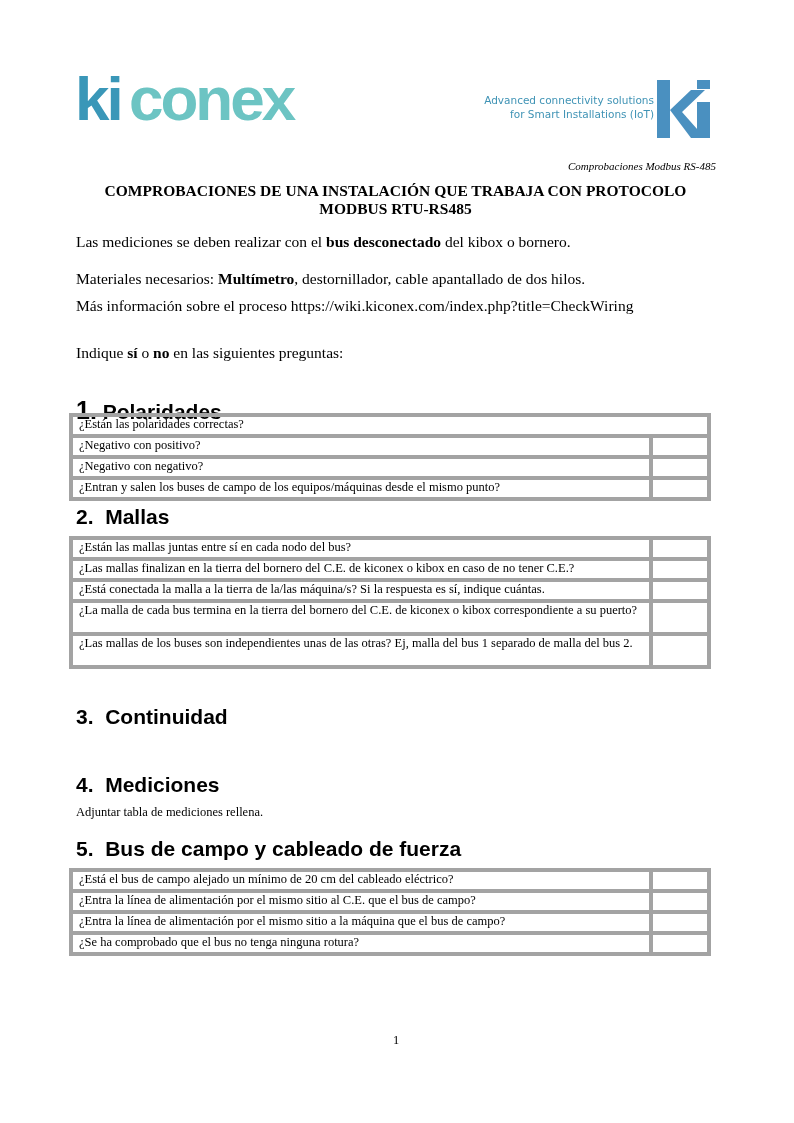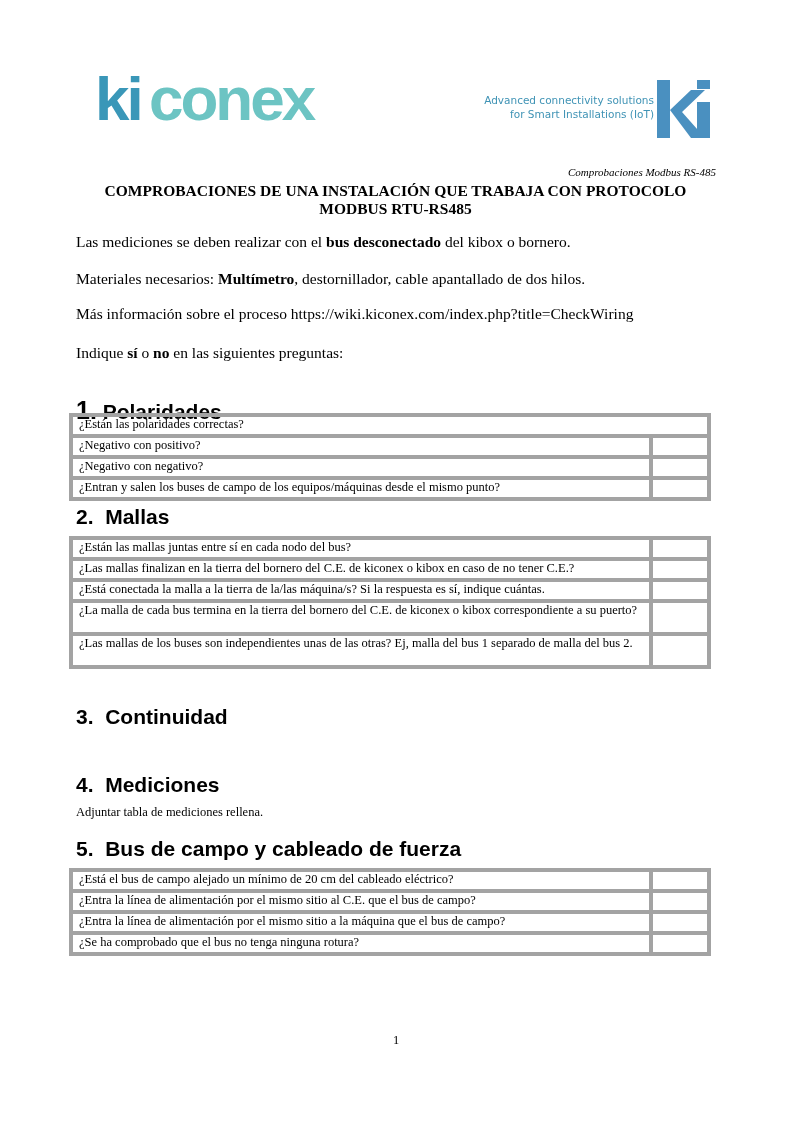--- a/index.html
+++ b/index.html
@@ -1,26 +1,26 @@
 <!DOCTYPE html>
 <html><head>
 <meta charset="utf-8">
 <style>
   html, body { margin: 0; padding: 0; background: #ffffff; }
   body { width: 794px; height: 1123px; position: relative; overflow: hidden; font-family: "Liberation Serif", serif; color: #000; }
   .page { position: absolute; left: 0; top: 0; width: 794px; height: 1123px; }
 
   
-  .logo { position: absolute; left: 75px; top: 70px; height: 58px; display: flex; align-items: flex-end; margin-left: 20px; }
+  .logo { position: absolute; left: 75px; top: 70px; height: 58px; display: flex; align-items: flex-end; }
   .logo svg { display: block; }
 
   .tagline { position: absolute; right: 140px; top: 93px; text-align: right; font-family: "DejaVu Sans", sans-serif; font-size: 10.5px; line-height: 14px; color: #3f93b5; }
   .ki-mark { position: absolute; left: 655px; top: 80px; }
 
-  .running-header { position: absolute; right: 78px; top: 160px; font-style: italic; font-size: 11px; margin-top: 6px; }
+  .running-header { position: absolute; right: 78px; top: 160px; font-style: italic; font-size: 11px; }
 
   .doc-title { position: absolute; left: 75px; right: 78px; top: 182px; text-align: center; font-weight: bold; font-size: 15.5px; line-height: 18px; }
 
   .para { position: absolute; left: 76px; font-size: 15.5px; white-space: nowrap; }
   .para b { font-weight: bold; }
 
   .h1 { position: absolute; left: 76px; font-family: "Liberation Sans", sans-serif; font-weight: bold; font-size: 21px; white-space: nowrap; }
   .h1 .num-big { font-size: 25px; }
 
   table.q { position: absolute; left: 69px; width: 642px; border-collapse: collapse; font-size: 12.5px; }
@@ -63,21 +63,21 @@
     <div>COMPROBACIONES DE UNA INSTALACIÓN QUE TRABAJA CON PROTOCOLO</div>
     <div>MODBUS RTU-RS485</div>
   </div>
 
   <div class="para" style="top:233px;">
     <span>Las mediciones se deben realizar con el </span><b>bus desconectado</b><span> del kibox o bornero.</span>
   </div>
   <div class="para" style="top:270px;">
     <span>Materiales necesarios: </span><b>Multímetro</b><span>, destornillador, cable apantallado de dos hilos.</span>
   </div>
-  <div class="para" style="top:305px;">Más información sobre el proceso https://wiki.kiconex.com/index.php?title=CheckWiring</div>
+  <div class="para" style="top:297px;">Más información sobre el proceso https://wiki.kiconex.com/index.php?title=CheckWiring</div>
   <div class="para" style="top:344px;">
     <span>Indique </span><b>sí</b><span> o </span><b>no</b><span> en las siguientes preguntas:</span>
   </div>
 
   <div class="h1" style="top:380px;margin-top:16px;">
     <span class="num-big">1.</span>
     <span>Polaridades</span>
   </div>
   <table class="q" style="top:413px;">
     <tbody>

